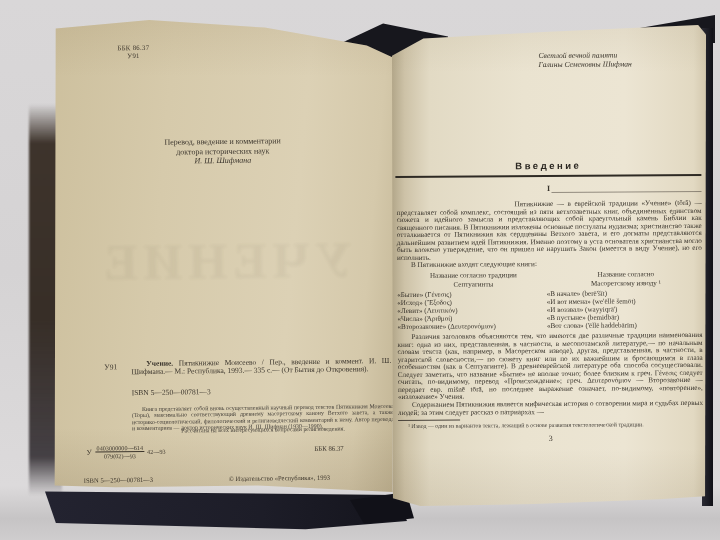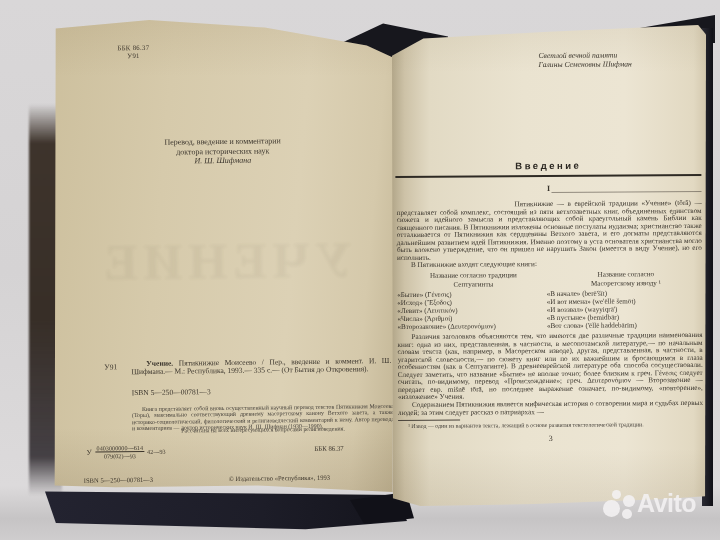--- a/index.html
+++ b/index.html
@@ -189,21 +189,14 @@
         </div>
         <p class="rp-para ind">Различия заголовков объясняются тем, что имеются две различные традиции наименования книг: одна из них, представленная, в частности, в месопотамской литературе,— по начальным словам текста (как, например, в Масоретском изводе), другая, представленная, в частности, в угаритской словесности,— по сюжету книг или по их важнейшим и бросающимся в глаза особенностям (как в Септуагинте). В древнееврейской литературе оба способа сосуществовали. Следует заметить, что название «Бытие» не вполне точно; более близким к греч. Γένεσις следует считать, по-видимому, перевод «Происхождение»; греч. Δευτερονόμιον — Второзаконие — передает евр. mišnē tōrā, но последнее выражение означает, по-видимому, «повторение», «изложение» Учения.</p>
         <p class="rp-para ind">Содержанием Пятикнижия является мифическая история о сотворении мира и судьбах первых людей; за этим следует рассказ о патриархах —</p>
         <div class="rp-fnrule"></div>
         <p class="rp-footnote">¹ Извод — один из вариантов текста, лежащий в основе развития текстологической традиции.</p>
         <div class="rp-pageno">3</div>
       </div>
     </div>
   </div>
 
-  <div class="watermark">
-    <span class="wm-dot wm-d1"></span>
-    <span class="wm-dot wm-d2"></span>
-    <span class="wm-dot wm-d3"></span>
-    <span class="wm-dot wm-d4"></span>
-    <span class="wm-text">Avito</span>
-  </div>
 
 </div>
 
 </body></html>

